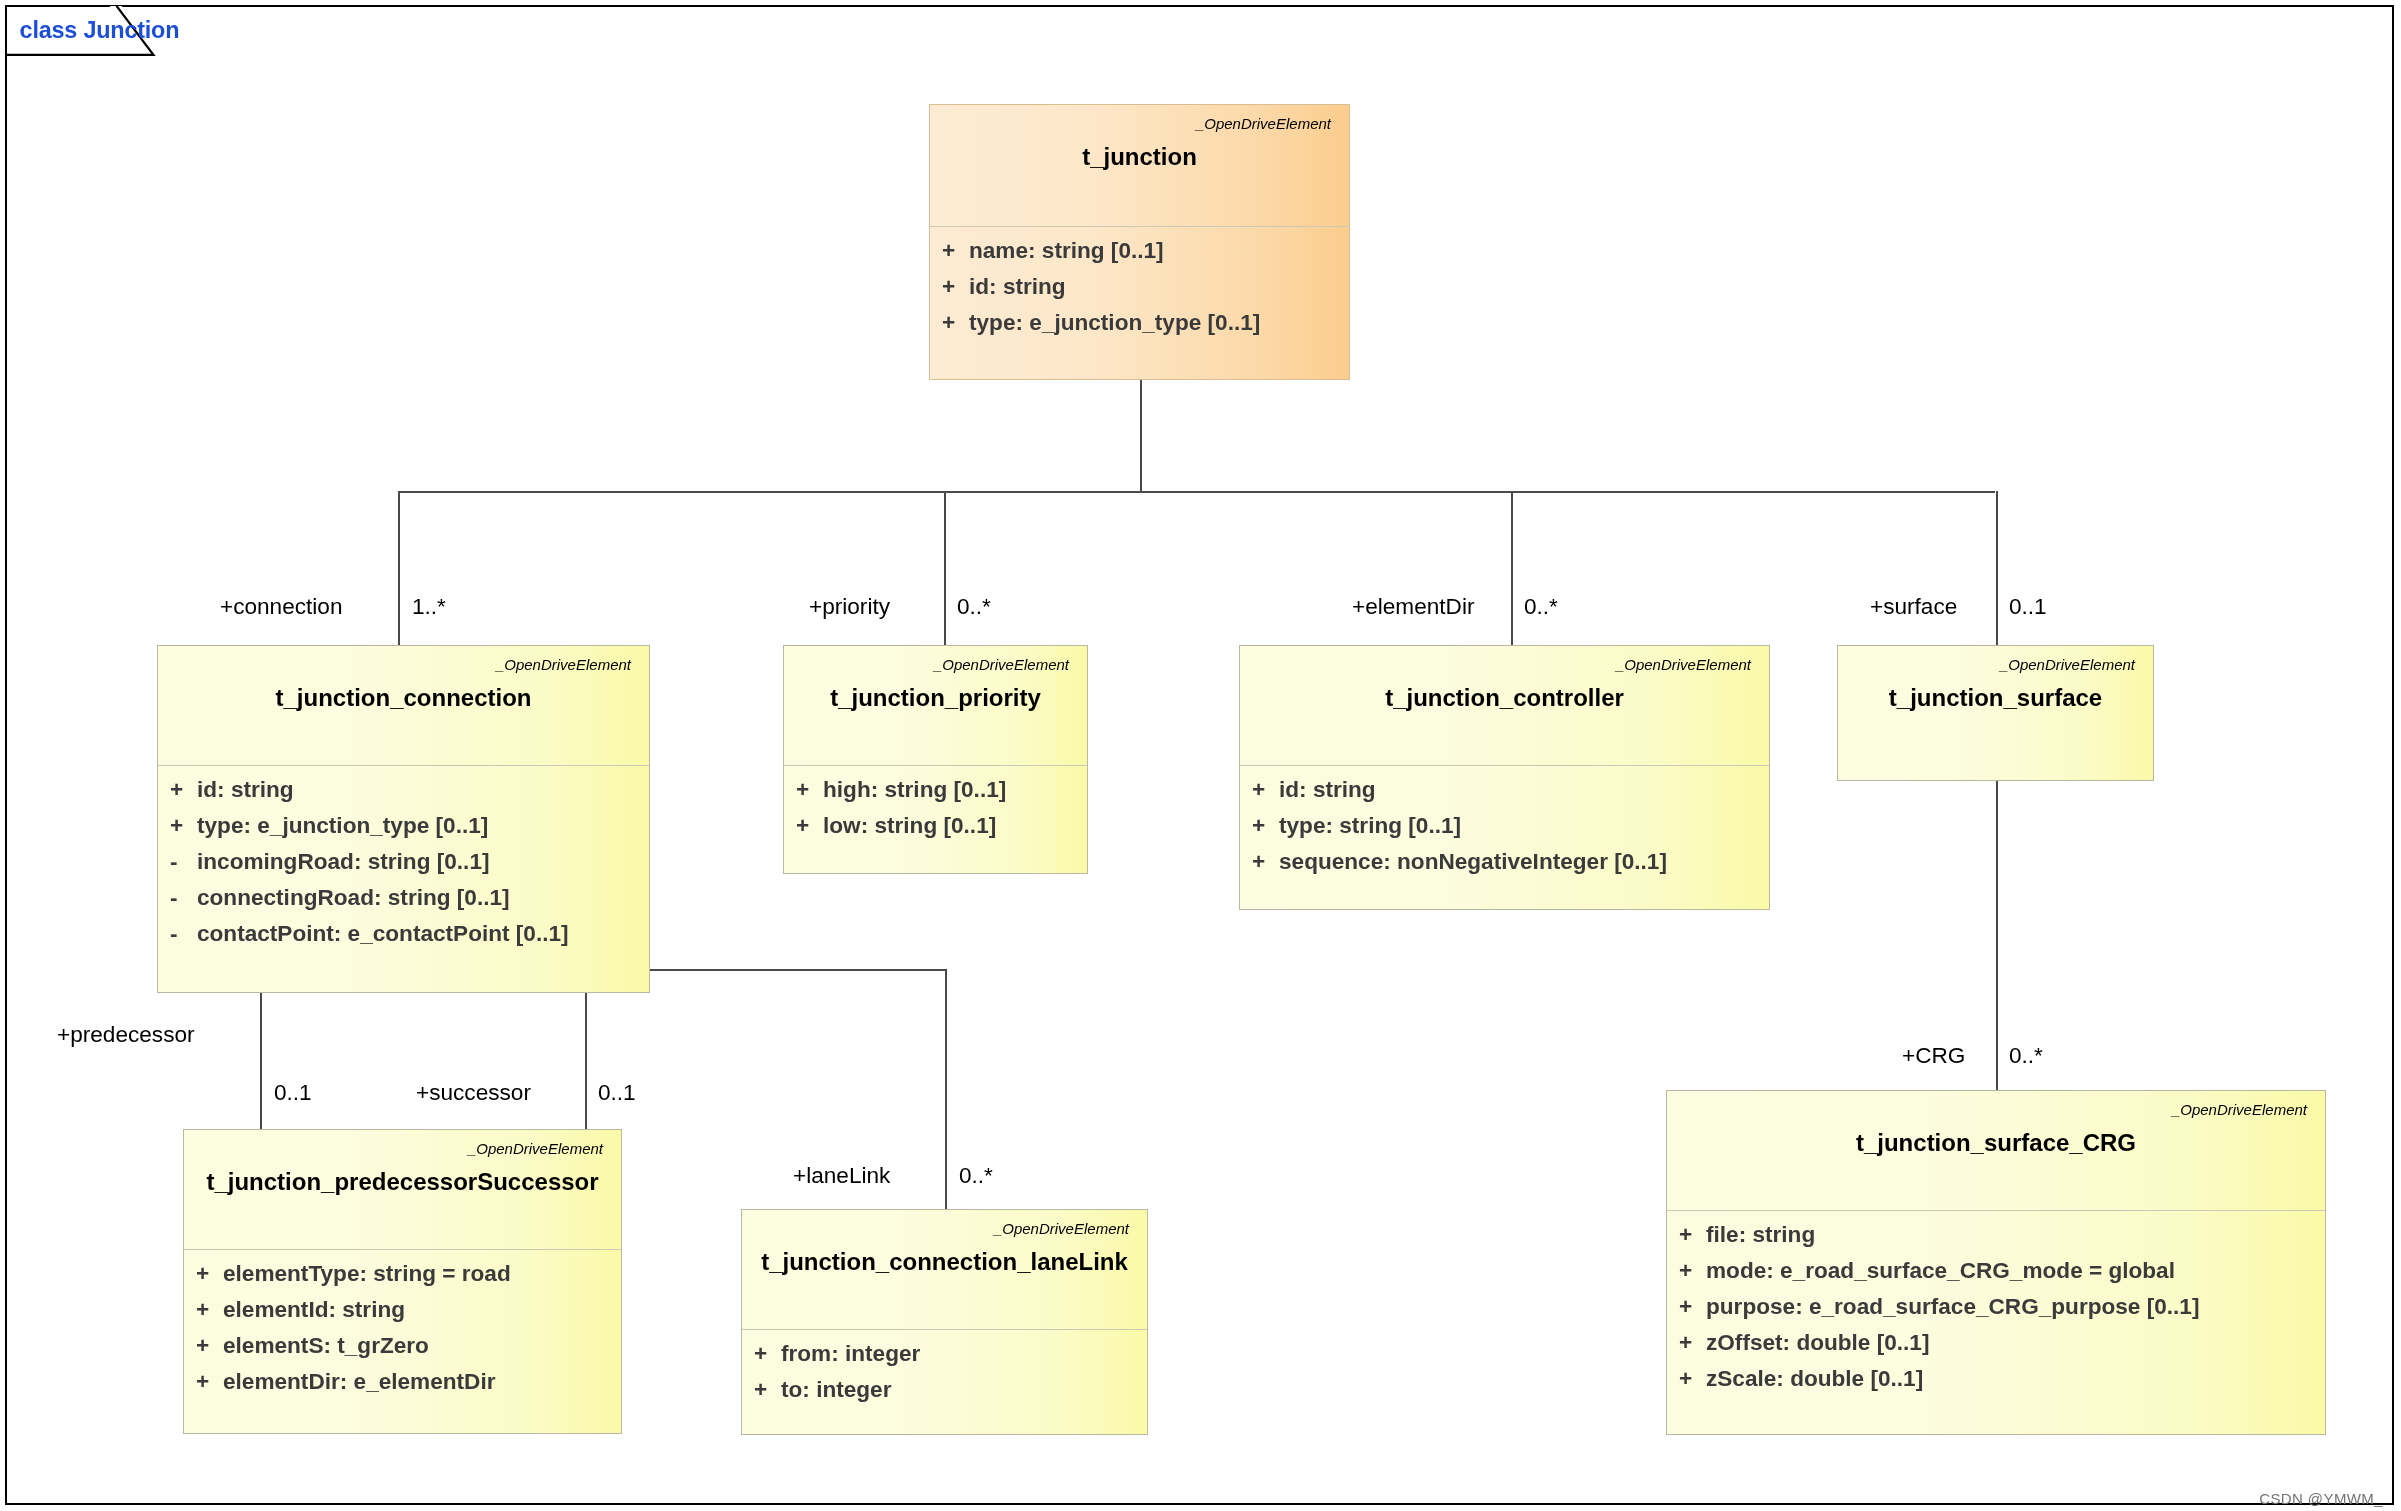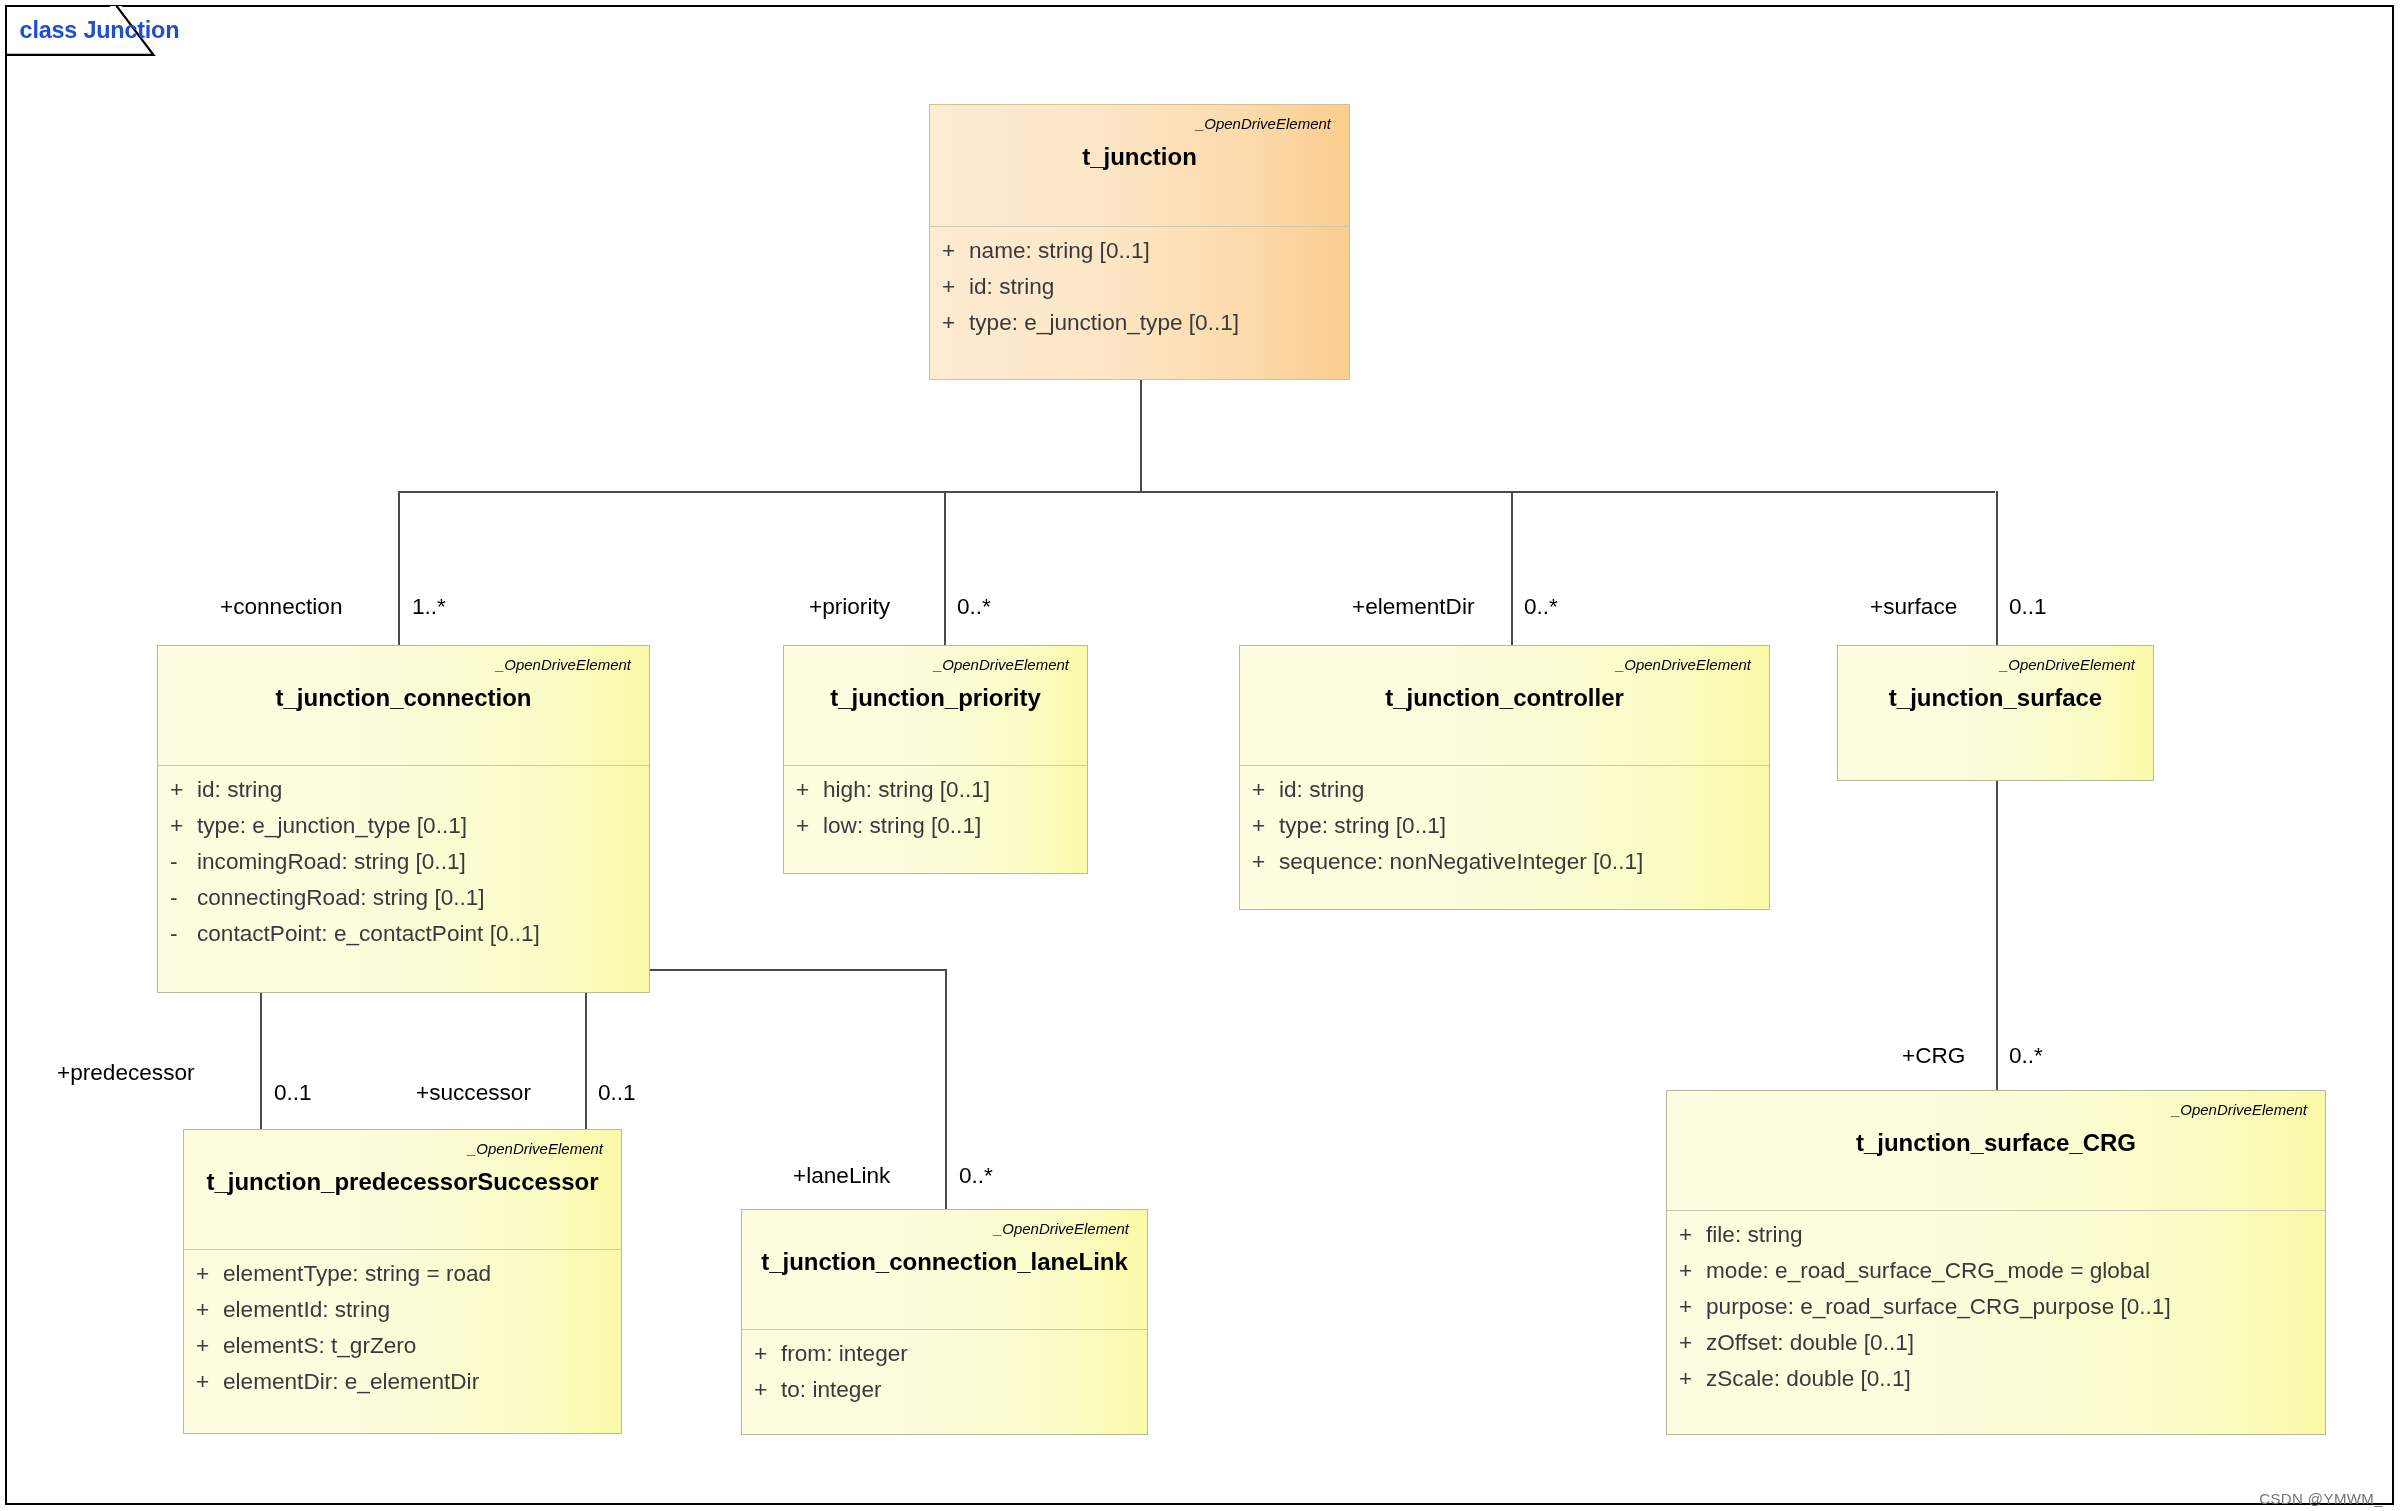--- a/index.html
+++ b/index.html
@@ -126,20 +126,21 @@
     right: 0;
     padding: 13.6px 0 0 0;
   }
   .attr-row {
     display: block;
     font-size: 22.6px;
     color: #3a3a3a;
     line-height: 1.0;
     padding: 0 0 13.6px 0;
     white-space: nowrap;
+    font-weight: bold;
   }
   .attr-vis {
     display: inline-block;
     width: 39px;
     text-align: left;
     padding-left: 12px;
     box-sizing: border-box;
     color: #3a3a3a;
   }
   .attr-sig {
@@ -197,21 +198,21 @@
 
   <div class="edge-label" style="left:809px; top:596px;">+priority</div>
   <div class="edge-label" style="left:957px; top:596px;">0..*</div>
 
   <div class="edge-label" style="left:1352px; top:596px;">+elementDir</div>
   <div class="edge-label" style="left:1524px; top:596px;">0..*</div>
 
   <div class="edge-label" style="left:1870px; top:596px;">+surface</div>
   <div class="edge-label" style="left:2009px; top:596px;">0..1</div>
 
-  <div class="edge-label" style="left:57px; top:1062px;text-align:right;">+predecessor</div>
+  <div class="edge-label" style="left:57px; top:1024px;text-align:right;">+predecessor</div>
   <div class="edge-label" style="left:274px; top:1082px;">0..1</div>
 
   <div class="edge-label" style="left:416px; top:1082px;">+successor</div>
   <div class="edge-label" style="left:598px; top:1082px;">0..1</div>
 
   <div class="edge-label" style="left:793px; top:1165px;">+laneLink</div>
   <div class="edge-label" style="left:959px; top:1165px;">0..*</div>
 
   <div class="edge-label" style="left:1902px; top:1045px;">+CRG</div>
   <div class="edge-label" style="left:2009px; top:1045px;">0..*</div>

